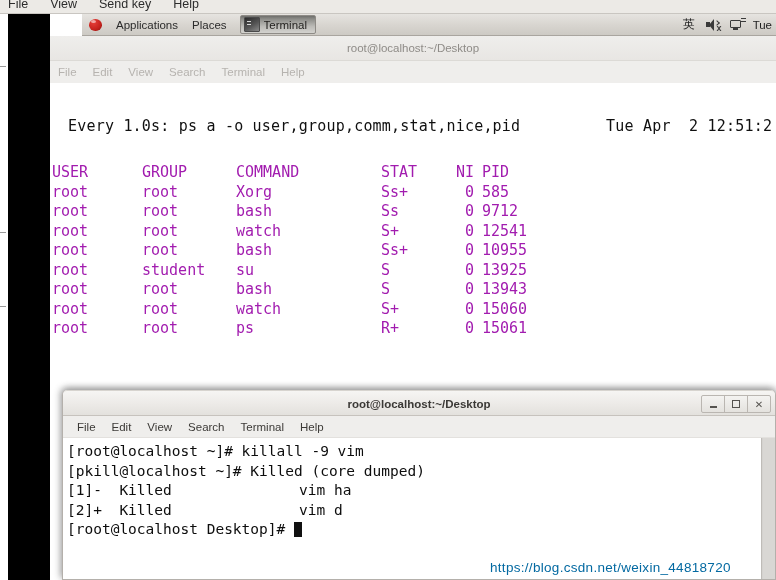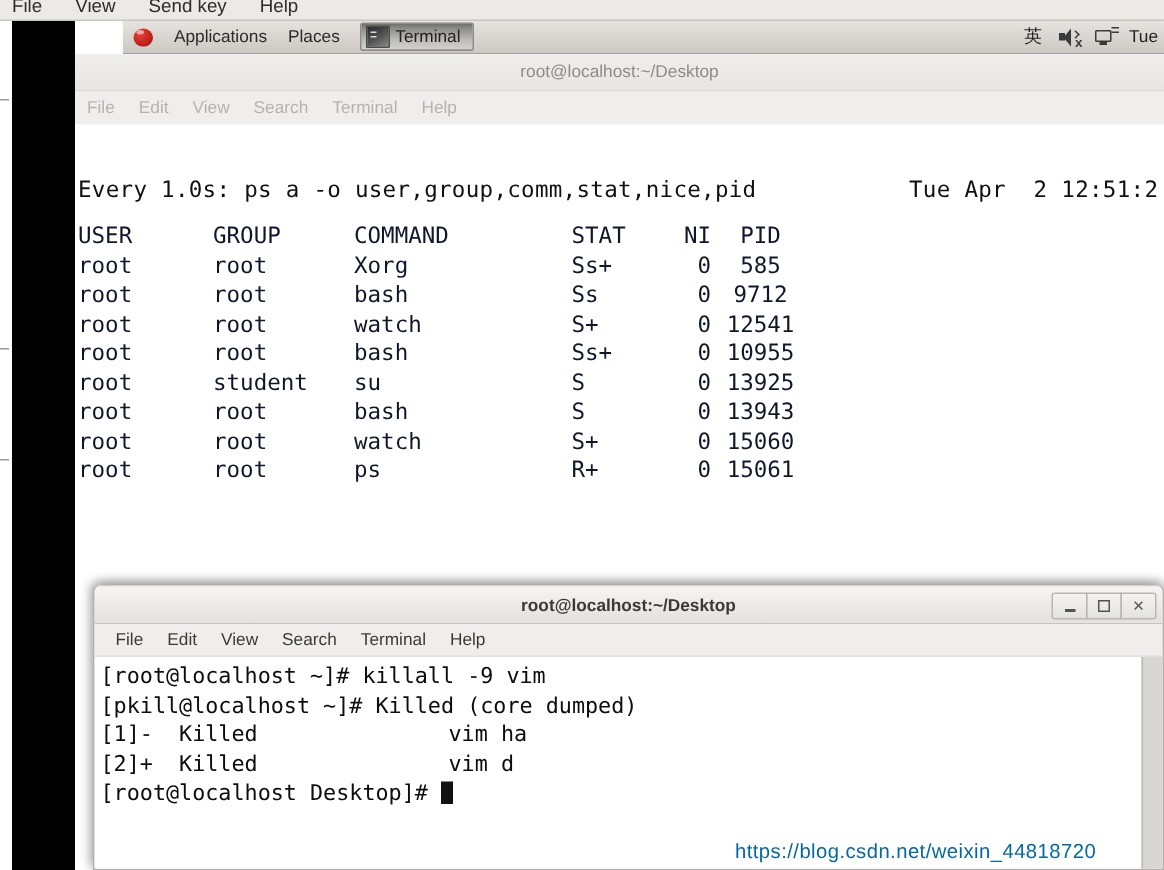--- a/index.html
+++ b/index.html
@@ -283,52 +283,52 @@
     white-space: pre;
   }
   .watch-header-row {
     position: absolute;
     left: 0; top: 34px;
     width: 726px;
     height: 20px;
   }
   .watch-cmd {
     position: absolute;
-    left: 2px; top: 0;
+    left: 18px; top: 0;
     white-space: pre;
     letter-spacing: 0.2px;
   }
   .watch-date {
     position: absolute;
     left: 556px; top: 0;
     white-space: pre;
     letter-spacing: 0.2px;
   }
   .ps-table {
     position: absolute;
-    left: 2px; top: 65px;
+    left: 2px; top: 80px;
     border-collapse: collapse;
     font-family: "DejaVu Sans Mono", "Liberation Mono", monospace;
     font-size: 15px;
-    color: #0f172a;
+    color: #a21caf;
   }
   .ps-table td, .ps-table th {
     padding: 0;
     height: 19.5px;
     line-height: 19.5px;
     font-weight: normal;
     text-align: left;
     white-space: pre;
   }
   .ps-table .c-user   { width: 90px; }
   .ps-table .c-group  { width: 94px; }
   .ps-table .c-cmd    { width: 145px; }
   .ps-table .c-stat   { width: 47px; }
   .ps-table .c-ni     { width: 46px; text-align: right; padding-right: 8px; }
-  .ps-table .c-pid    { width: 50px; text-align: center; }
+  .ps-table .c-pid    { width: 50px; text-align: left; }
 
   
   .fg-term {
     position: absolute;
     left: 12px; top: 376px;
     width: 714px; height: 190px;
     background: #ffffff;
     border: 1px solid #b4b0ab;
     border-top: none;
     border-radius: 5px 5px 0 0;

